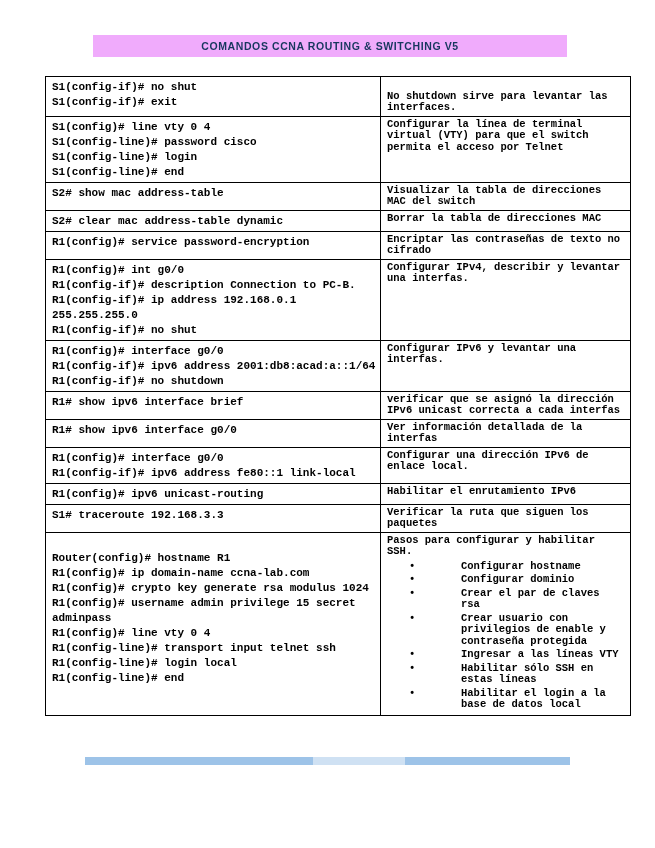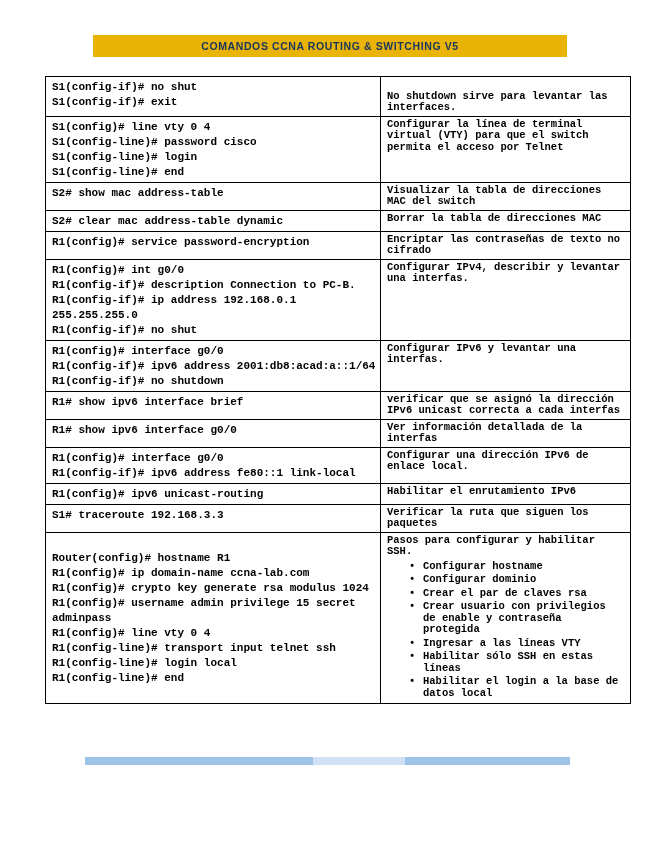--- a/index.html
+++ b/index.html
@@ -34,41 +34,41 @@
   .desc-line {
     font-size:10.5px; line-height:11.5px; font-weight:bold; color:#000;
   }
   .desc-line.blank { height:11.5px; }
   .bullet-list { margin-top:3px; }
   .bullet-item {
     display:flex; padding-left:22px; margin:2px 0;
     font-size:10.5px; line-height:11.5px; font-weight:bold; color:#000;
   }
   .bullet-marker { flex:0 0 14px; width:14px; }
-  .bullet-text { flex:1; }
+  .bullet-text { flex:1;margin-left:38px; }
   .footer {
     position:absolute; left:85px; top:757px; width:485px;
   }
   .footer-band { height:8px; background:#9dc3e8; position:relative; }
   .footer-band-accent {
     position:absolute; left:47%; width:19%; top:0; bottom:0; background:#cfe1f3;
   }
   .footer-row {
     display:flex; justify-content:space-between; align-items:center;
     margin-top:7px; padding:0 10px;
     font-family:"Liberation Sans","DejaVu Sans",sans-serif;
     font-size:8px; color:#3f3f3f; letter-spacing:0.8px; font-weight:bold;
   }
 </style>
 </head>
 <body>
 
 <div class="page">
 
-  <div class="header-bar" style="background: #eab308;">
+  <div class="header-bar" style="background: #f0abfc;">
     <span class="header-title" style="color: rgb(23, 55, 94);">COMANDOS CCNA ROUTING &amp; SWITCHING V5</span>
   </div>
 
   <table class="cmd-table">
     <colgroup>
       <col class="col-cmd">
       <col class="col-desc">
     </colgroup>
     <tbody>
         <tr>

